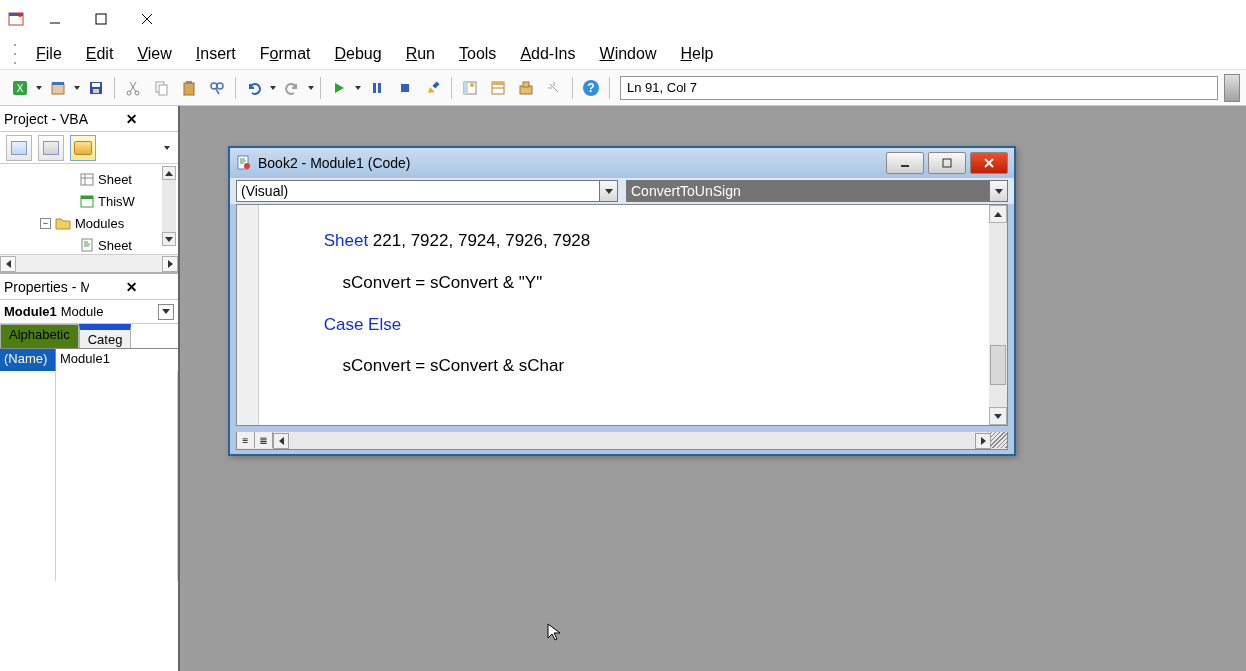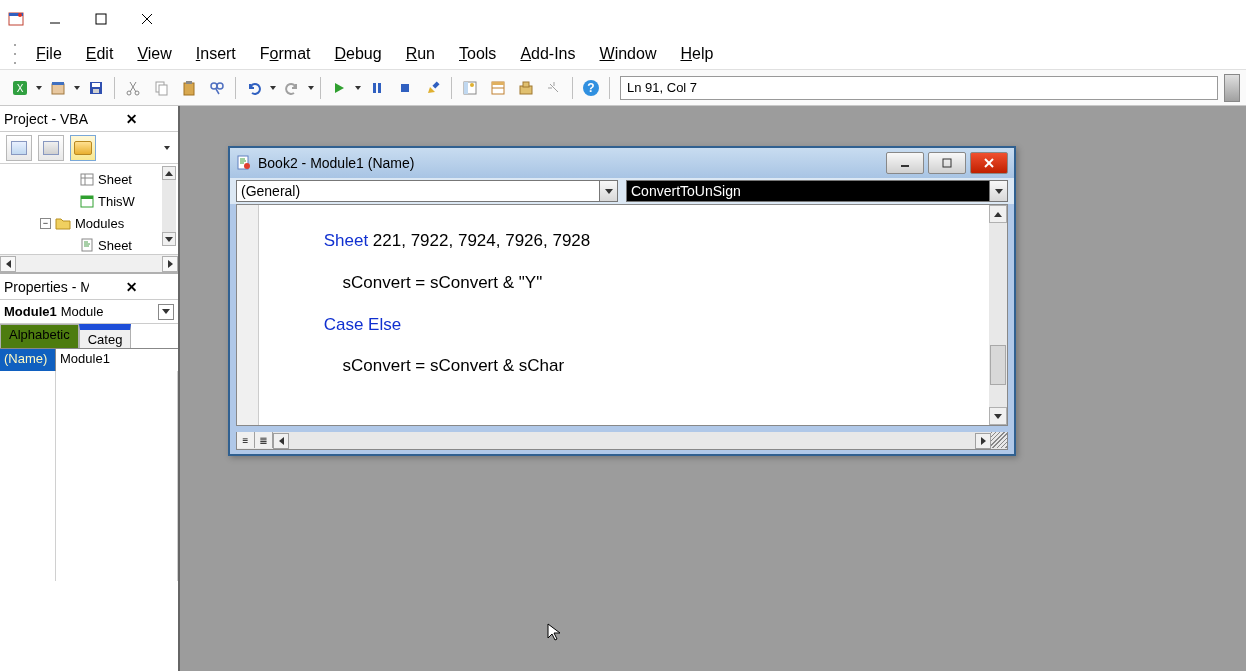--- a/index.html
+++ b/index.html
@@ -75,21 +75,21 @@
 .code-title-text { font-size: 14px; flex: 1; }
 .code-win-ctrls { display: flex; gap: 4px; }
 .code-win-btn { width: 38px; height: 22px; border: 1px solid #888; display: flex; align-items: center; justify-content: center; cursor: pointer; border-radius: 2px; }
 .code-win-btn.min { background: linear-gradient(#f8f8f8,#d0d0d0); }
 .code-win-btn.max { background: linear-gradient(#f8f8f8,#d0d0d0); }
 .code-win-btn.close { background: linear-gradient(#f05030,#c02000); color: #fff; }
 .code-win-btn svg { width: 12px; height: 12px; }
 
 .combo-row { height: 26px; display: flex; gap: 8px; padding: 2px 6px; background: #dce8f4; }
 .combo { flex: 1; height: 22px; border: 1px solid #777; background: #fff; display: flex; align-items: center; padding: 0 4px; font-size: 14px; position: relative; }
-.combo.sel { background: #000000; color: #fff; }
+.combo.sel { background: #737373; color: #fff; }
 .combo-drop { width: 18px; height: 20px; border-left: 1px solid #777; background: linear-gradient(#f8f8f8,#d8d8d8); position: absolute; right: 0; top: 0; display: flex; align-items: center; justify-content: center; cursor: pointer; }
 .combo-drop::after { content: ""; border-left: 4px solid transparent; border-right: 4px solid transparent; border-top: 5px solid #333; }
 .combo.sel .combo-drop { background: linear-gradient(#f8f8f8,#d8d8d8); }
 
 .code-body { flex: 1; display: flex; background: #fff; margin: 0 6px 6px 6px; border: 1px solid #888; position: relative; }
 .code-margin { width: 22px; background: #f0f0f0; border-right: 1px solid #ccc; }
 .code-text { flex: 1; padding: 16px 8px; font-family: "Consolas","Courier New",monospace; font-size: 17px; line-height: 2.4; white-space: pre; overflow: hidden; }
 .kw { color: #1030d0; }
 .code-vscroll { width: 18px; background: #e8e8e8; position: relative; }
 .code-vscroll-btn { width: 18px; height: 18px; background: #f0f0f0; border: 1px solid #b0b0b0; display: flex; align-items: center; justify-content: center; cursor: pointer; }
@@ -380,21 +380,21 @@
   </div>
 
   <div class="mdi">
     <div class="code-win">
       <div class="code-title">
         <span class="code-title-icon"><svg width="16" height="16">
               <rect x="2" y="1" width="10" height="13" fill="#fff" stroke="#6080c0"></rect>
               <path d="M4 4 L9 4 M4 6 L10 6 M4 8 L8 8" stroke="#40a040"></path>
               <circle cx="11" cy="11" r="3" fill="#e04030"></circle>
             </svg></span>
-        <span class="code-title-text">Book2 - Module1 (Name)</span>
+        <span class="code-title-text">Book2 - Module1 (Code)</span>
         <div class="code-win-ctrls">
           <div class="code-win-btn min">
               <svg viewBox="0 0 12 12" stroke="#333">
                 <line x1="2" y1="9" x2="10" y2="9" stroke-width="2"></line>
               </svg>
             </div>
           <div class="code-win-btn max">
               <svg viewBox="0 0 12 12" stroke="#333" fill="none">
                 <rect x="2" y="2" width="8" height="8"></rect>
               </svg>
@@ -402,21 +402,21 @@
           <div class="code-win-btn close">
               <svg viewBox="0 0 12 12" stroke="#fff" stroke-width="2">
                 <line x1="2" y1="2" x2="10" y2="10"></line>
                 <line x1="10" y1="2" x2="2" y2="10"></line>
               </svg>
             </div>
         </div>
       </div>
       <div class="combo-row">
         <div class="combo">
-          <span>(General)</span>
+          <span>(Visual)</span>
           <span class="combo-drop"></span>
         </div>
         <div class="combo sel">
           <span>ConvertToUnSign</span>
           <span class="combo-drop"></span>
         </div>
       </div>
       <div class="code-body">
         <div class="code-margin"></div>
         <div class="code-text"><span>            </span><span class="kw">Sheet</span><span> 221, 7922, 7924, 7926, 7928</span>

